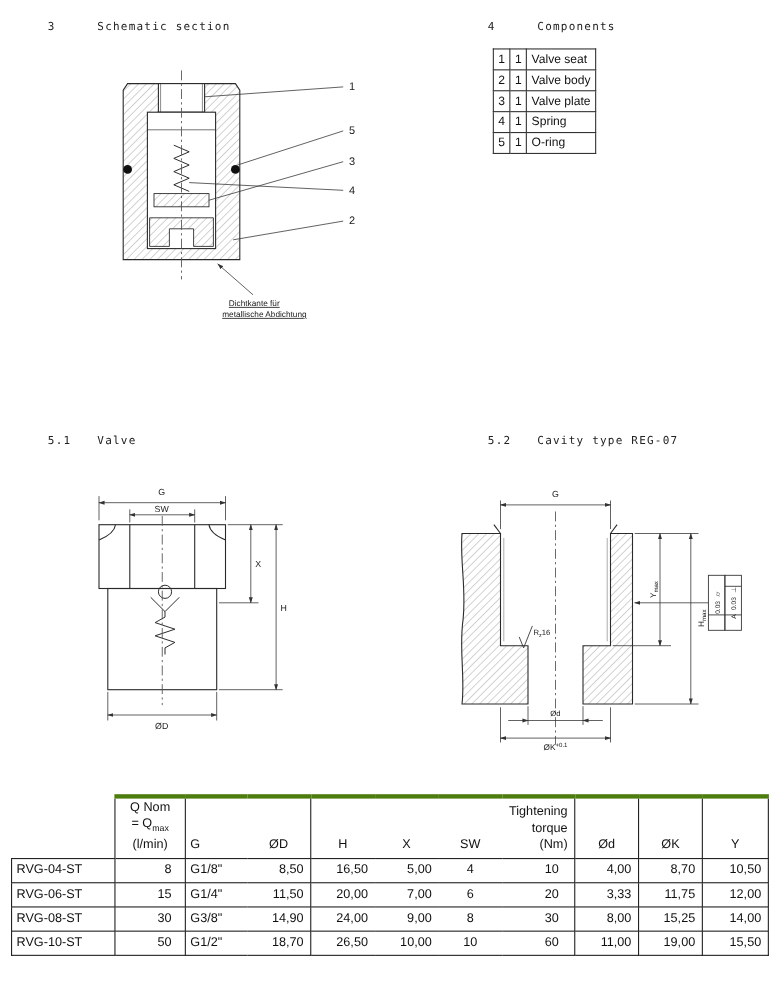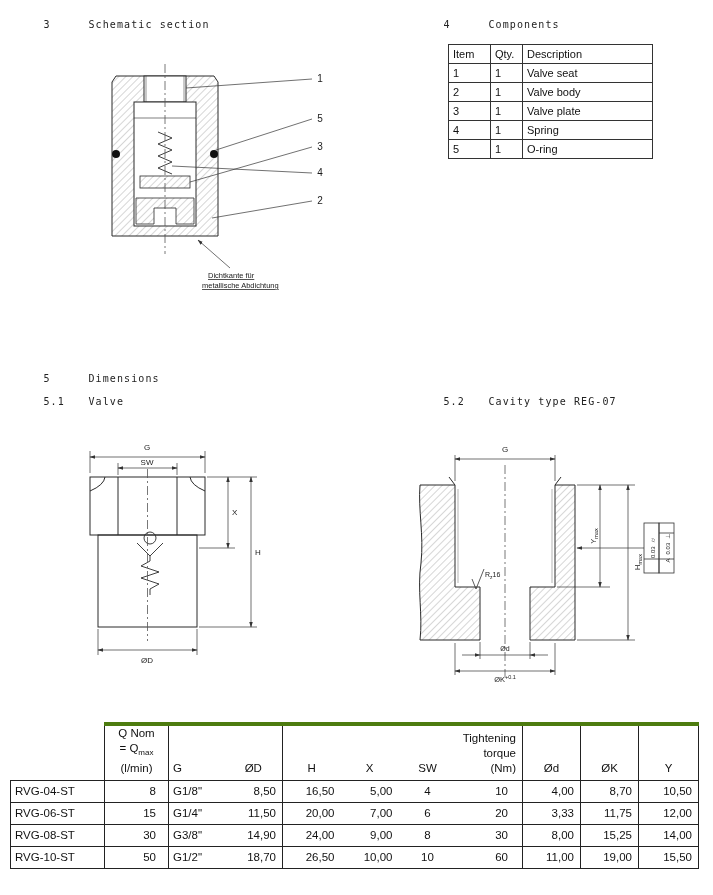--- a/index.html
+++ b/index.html
@@ -41,37 +41,29 @@
 <body>
 
 <div class="page">
 
   <div class="heading" style="left:15px; top:8px;">
     <span class="num">3</span><span>Schematic section</span>
   </div>
   <div class="heading" style="left:415px; top:8px;">
     <span class="num">4</span><span>Components</span>
   </div>
-  <div class="heading" style="left:15px; top:362px;">
-    <span class="num">5</span><span>Dimensions</span>
-  </div>
   <div class="heading" style="left:15px; top:385px;">
     <span class="num">5.1</span><span>Valve</span>
   </div>
   <div class="heading" style="left:415px; top:385px;">
     <span class="num">5.2</span><span>Cavity type REG-07</span>
   </div>
 
   <table class="comp-table">
     <tbody>
-        <tr>
-      <td class="col-item">Item</td>
-      <td class="col-qty">Qty.</td>
-      <td class="col-desc">Description</td>
-    </tr>
     <tr>
       <td>1</td>
       <td>1</td>
       <td>Valve seat</td>
     </tr>
     <tr>
       <td>2</td>
       <td>1</td>
       <td>Valve body</td>
     </tr>

